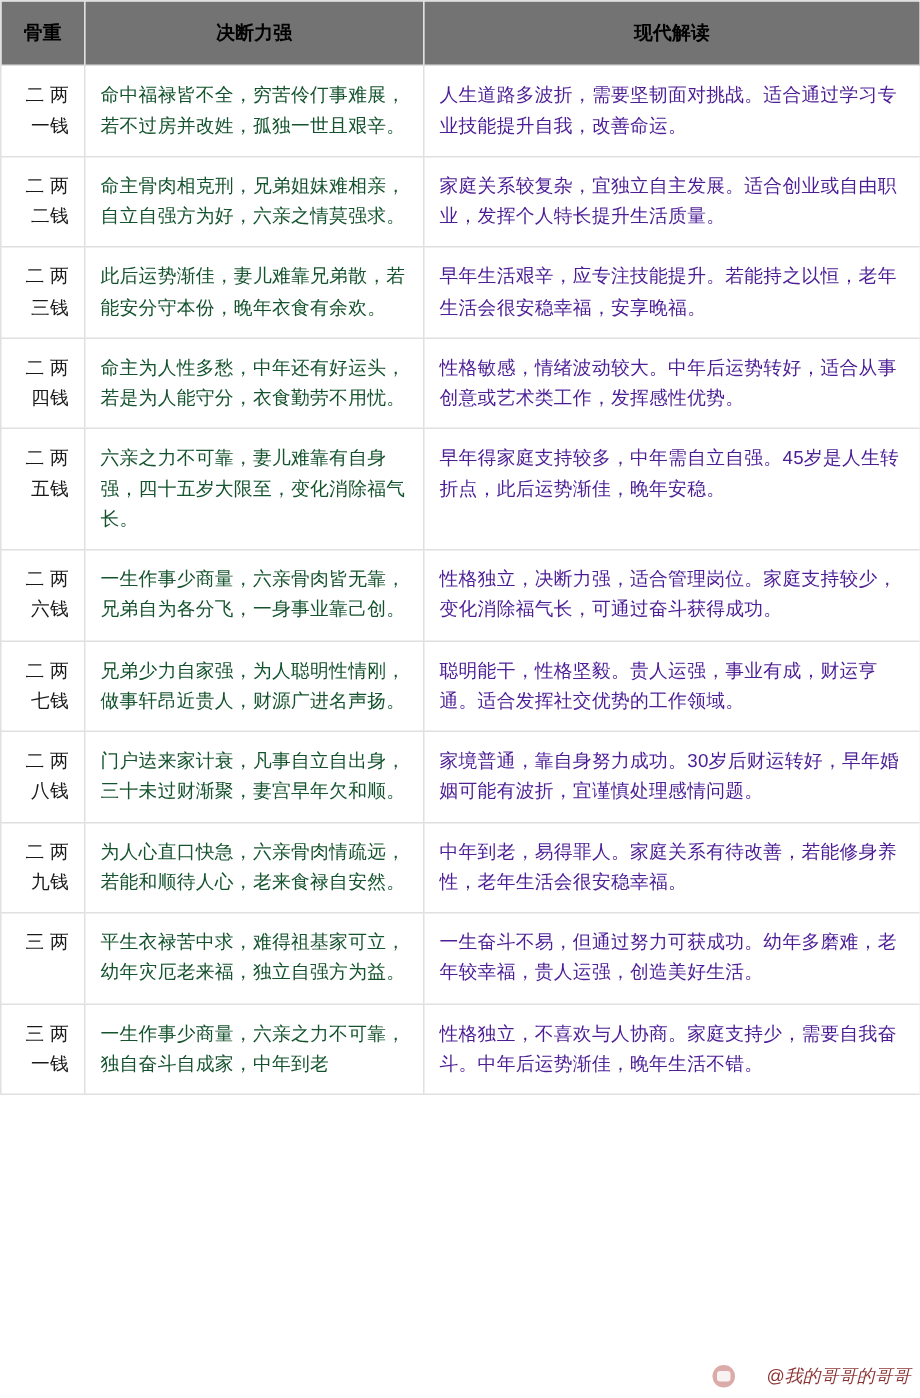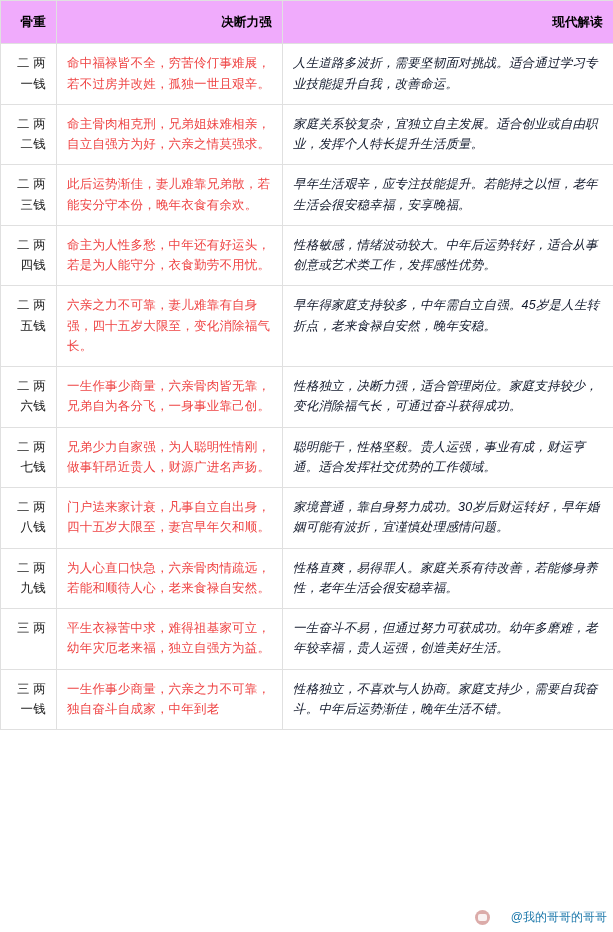--- a/index.html
+++ b/index.html
@@ -23,59 +23,59 @@
   table.bone-table th,
   table.bone-table td {
     border: 1px solid #e0e0e0;
     vertical-align: top;
     padding: 9px 10px 10px 10px;
     line-height: 1.62;
     font-size: 12.5px;
     letter-spacing: 0.2px;
   }
   table.bone-table thead th {
-    background: #f0abfc;
+    background: #737373;
     font-weight: bold;
     font-size: 12.5px;
     padding-top: 11px;
     padding-bottom: 11px;
-    text-align: right;
+    text-align: center;
     color: #000000;
   }
   col.c-weight { width: 56px; }
   col.c-verse  { width: 226px; }
   col.c-modern { width: 331px; }
 
   td.weight-cell {
     text-align: right;
     white-space: pre-line;
     padding-left: 10px;
     padding-right: 4px;
     color: #1a1a1a;
   }
   td.verse-cell {
-    color: #ef4444;
+    color: #14532d;
   }
   td.modern-cell {
-    color: #0f172a;
-    font-style: italic;
+    color: #4c1d95;
   }
 
   
   .watermark {
     position: absolute;
     right: 6px;
     bottom: 6px;
     display: flex;
     align-items: center;
     gap: 21px;
     font-size: 12px;
-    color: #0369a1;
+    color: #7f1d1d;
     opacity: 0.9;
     pointer-events: none;
+    font-style: italic;
   }
   .watermark .wb-logo {
     width: 15px;
     height: 15px;
     border-radius: 50%;
     background: #d8a3a0;
     position: relative;
     flex: none;
   }
   .watermark .wb-logo::after {
@@ -131,45 +131,45 @@
     <tr>
       <td class="weight-cell">二 两
 四钱</td>
       <td class="verse-cell">命主为人性多愁，中年还有好运头，若是为人能守分，衣食勤劳不用忧。</td>
       <td class="modern-cell">性格敏感，情绪波动较大。中年后运势转好，适合从事创意或艺术类工作，发挥感性优势。</td>
     </tr>
     <tr>
       <td class="weight-cell">二 两
 五钱</td>
       <td class="verse-cell">六亲之力不可靠，妻儿难靠有自身强，四十五岁大限至，变化消除福气长。</td>
-      <td class="modern-cell">早年得家庭支持较多，中年需自立自强。45岁是人生转折点，老来食禄自安然，晚年安稳。</td>
+      <td class="modern-cell">早年得家庭支持较多，中年需自立自强。45岁是人生转折点，此后运势渐佳，晚年安稳。</td>
     </tr>
     <tr>
       <td class="weight-cell">二 两
 六钱</td>
       <td class="verse-cell">一生作事少商量，六亲骨肉皆无靠，兄弟自为各分飞，一身事业靠己创。</td>
       <td class="modern-cell">性格独立，决断力强，适合管理岗位。家庭支持较少，变化消除福气长，可通过奋斗获得成功。</td>
     </tr>
     <tr>
       <td class="weight-cell">二 两
 七钱</td>
       <td class="verse-cell">兄弟少力自家强，为人聪明性情刚，做事轩昂近贵人，财源广进名声扬。</td>
       <td class="modern-cell">聪明能干，性格坚毅。贵人运强，事业有成，财运亨通。适合发挥社交优势的工作领域。</td>
     </tr>
     <tr>
       <td class="weight-cell">二 两
 八钱</td>
-      <td class="verse-cell">门户迲来家计衰，凡事自立自出身，四十五岁大限至，妻宫早年欠和顺。</td>
+      <td class="verse-cell">门户迲来家计衰，凡事自立自出身，三十未过财渐聚，妻宫早年欠和顺。</td>
       <td class="modern-cell">家境普通，靠自身努力成功。30岁后财运转好，早年婚姻可能有波折，宜谨慎处理感情问题。</td>
     </tr>
     <tr>
       <td class="weight-cell">二 两
 九钱</td>
       <td class="verse-cell">为人心直口快急，六亲骨肉情疏远，若能和顺待人心，老来食禄自安然。</td>
-      <td class="modern-cell">性格直爽，易得罪人。家庭关系有待改善，若能修身养性，老年生活会很安稳幸福。</td>
+      <td class="modern-cell">中年到老，易得罪人。家庭关系有待改善，若能修身养性，老年生活会很安稳幸福。</td>
     </tr>
     <tr>
       <td class="weight-cell">三 两</td>
       <td class="verse-cell">平生衣禄苦中求，难得祖基家可立，幼年灾厄老来福，独立自强方为益。</td>
       <td class="modern-cell">一生奋斗不易，但通过努力可获成功。幼年多磨难，老年较幸福，贵人运强，创造美好生活。</td>
     </tr>
     <tr>
       <td class="weight-cell">三 两
 一钱</td>
       <td class="verse-cell">一生作事少商量，六亲之力不可靠，独自奋斗自成家，中年到老</td>

